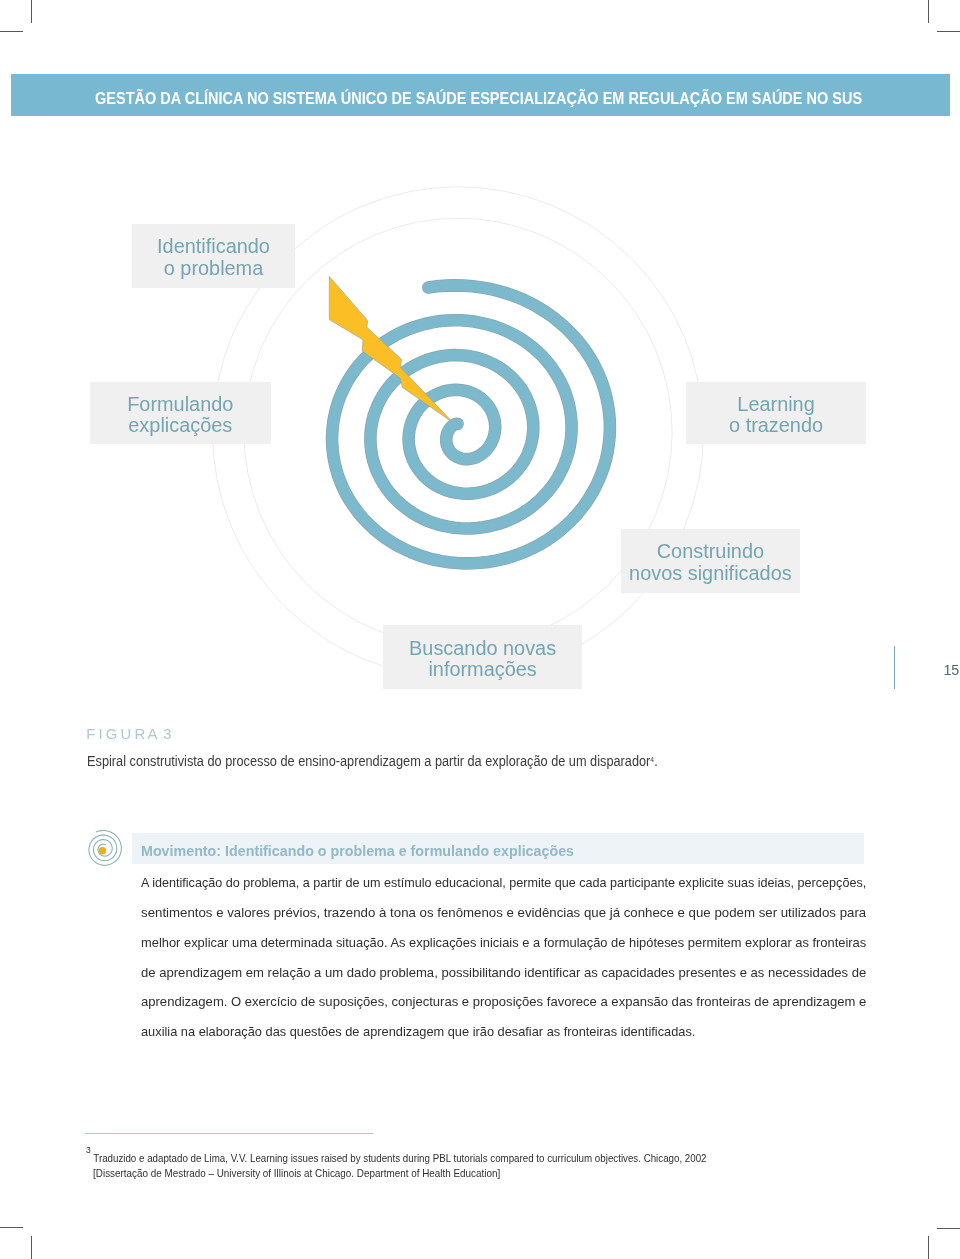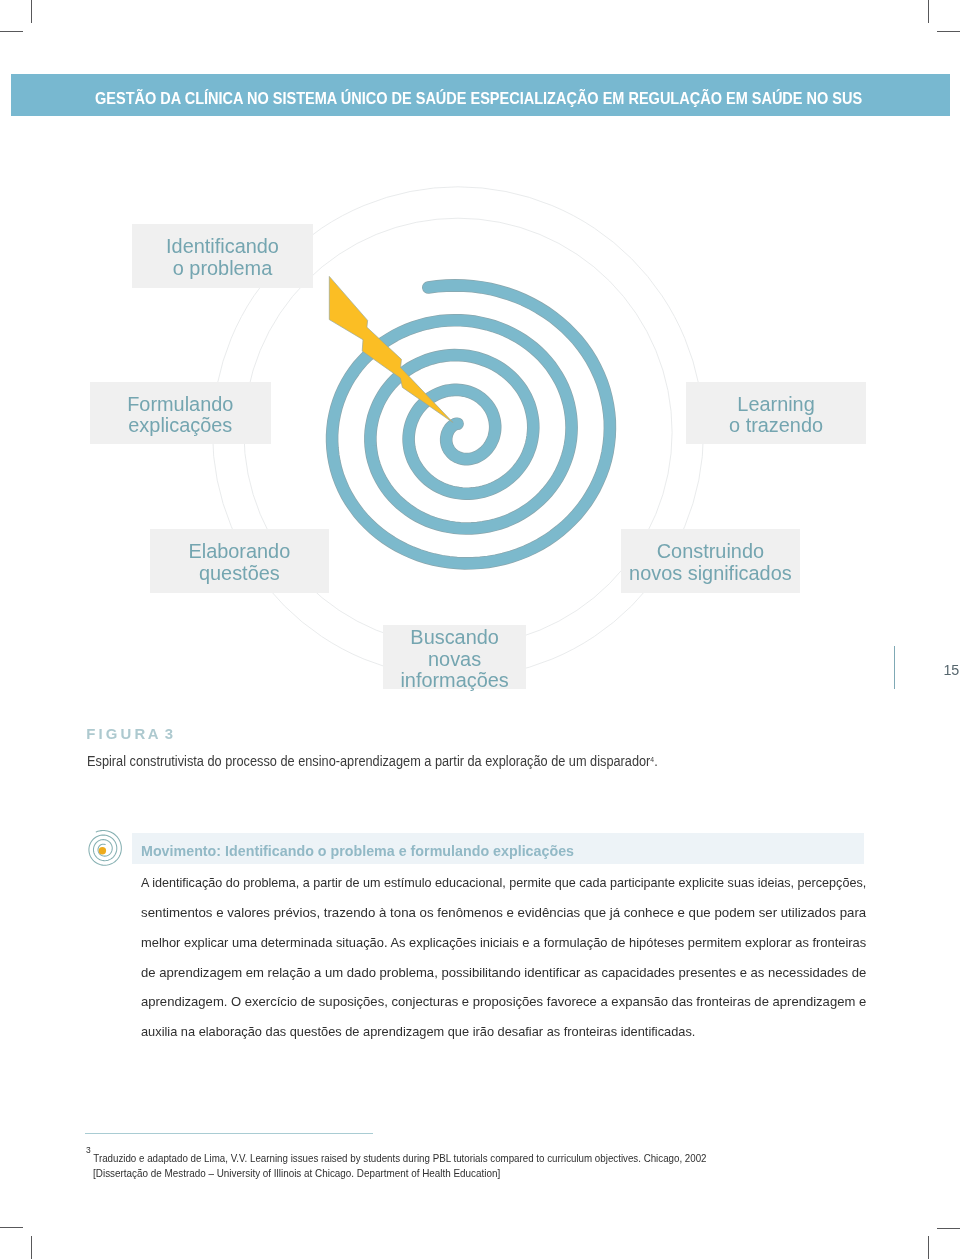--- a/index.html
+++ b/index.html
@@ -33,21 +33,21 @@
     font-size:19.9px; line-height:21.6px; text-align:center;
     display:flex; align-items:center; justify-content:center;
   }
   .dlabel > div { padding-top:4px; }
 
   
   #page-rule { position:absolute; background:#7fa9b5; }
   #page-num  { position:absolute; color:#56666d; font-size:14.3px; }
 
   
-  #figura-label { position:absolute; color:#adc9cf; font-size:14.9px; letter-spacing:-0.5px; font-weight:bold; white-space:pre; }
+  #figura-label { position:absolute; color:#adc9cf; font-size:14.9px; letter-spacing:-0.5px; font-weight:normal; white-space:pre; }
   #figura-caption { position:absolute; color:#3b3b3b; font-size:13.8px; white-space:nowrap;
     transform:scaleX(0.924); transform-origin:0 50%; }
   #figura-caption sup { font-size:7.4px; vertical-align:4px; }
 
   
   #mov-band { position:absolute; background:#edf3f7; }
   #mov-title { position:absolute; color:#92b9c6; font-size:14.2px; font-weight:bold; white-space:nowrap;
     transform:scaleX(1.006); transform-origin:0 50%; }
 
   
@@ -79,51 +79,45 @@
   <div id="header-title">GESTÃO DA CLÍNICA NO SISTEMA ÚNICO DE SAÚDE ESPECIALIZAÇÃO EM REGULAÇÃO EM SAÚDE NO SUS</div>
 
   <svg id="diagram" width="960" height="1259" viewBox="0 0 960 1259" style="position:absolute;left:0;top:0;">
     <circle cx="458" cy="432.3" r="245.5" fill="none" stroke="#e7e9ea" stroke-width="0.9"></circle>
     <circle cx="458" cy="432.3" r="214.1" fill="none" stroke="#e7e9ea" stroke-width="0.9"></circle>
     <path d="M457.6 423.7 L457.0 423.7 L456.5 423.9 L455.9 424.0 L455.3 424.2 L454.7 424.5 L454.0 424.8 L453.4 425.2 L452.8 425.6 L452.2 426.1 L451.6 426.6 L451.0 427.2 L450.4 427.8 L449.9 428.5 L449.4 429.2 L448.9 430.0 L448.4 430.8 L448.0 431.7 L447.6 432.6 L447.2 433.5 L446.9 434.5 L446.7 435.5 L446.5 436.5 L446.3 437.6 L446.2 438.6 L446.2 439.7 L446.2 440.8 L446.3 442.0 L446.5 443.1 L446.7 444.2 L447.0 445.3 L447.4 446.4 L447.8 447.5 L448.4 448.5 L448.9 449.6 L449.6 450.6 L450.3 451.5 L451.1 452.5 L451.9 453.4 L452.8 454.2 L453.8 455.0 L454.9 455.7 L456.0 456.4 L457.1 457.0 L458.3 457.5 L459.6 458.0 L460.9 458.4 L462.2 458.7 L463.6 458.9 L465.0 459.1 L466.4 459.1 L467.8 459.1 L469.3 458.9 L470.8 458.7 L472.3 458.4 L473.8 458.0 L475.3 457.5 L476.7 456.9 L478.2 456.2 L479.6 455.4 L481.0 454.5 L482.4 453.5 L483.7 452.4 L485.0 451.3 L486.3 450.0 L487.4 448.7 L488.5 447.3 L489.6 445.8 L490.6 444.2 L491.4 442.6 L492.2 440.9 L493.0 439.2 L493.6 437.4 L494.1 435.5 L494.5 433.6 L494.9 431.7 L495.1 429.7 L495.2 427.7 L495.2 425.7 L495.0 423.7 L494.8 421.7 L494.4 419.6 L493.9 417.6 L493.3 415.6 L492.6 413.7 L491.8 411.7 L490.8 409.8 L489.7 408.0 L488.5 406.2 L487.2 404.5 L485.8 402.8 L484.3 401.2 L482.6 399.7 L480.9 398.2 L479.1 396.9 L477.2 395.7 L475.2 394.5 L473.1 393.5 L470.9 392.6 L468.7 391.8 L466.4 391.2 L464.1 390.7 L461.7 390.3 L459.2 390.0 L456.8 389.9 L454.3 389.9 L451.8 390.1 L449.3 390.4 L446.8 390.8 L444.3 391.4 L441.8 392.2 L439.3 393.1 L436.9 394.1 L434.6 395.3 L432.2 396.6 L430.0 398.0 L427.8 399.6 L425.7 401.4 L423.7 403.2 L421.8 405.2 L419.9 407.3 L418.2 409.5 L416.6 411.8 L415.2 414.2 L413.8 416.7 L412.7 419.3 L411.6 421.9 L410.7 424.7 L410.0 427.5 L409.4 430.3 L409.0 433.2 L408.7 436.2 L408.6 439.1 L408.7 442.1 L409.0 445.1 L409.4 448.0 L410.0 451.0 L410.8 453.9 L411.8 456.8 L412.9 459.7 L414.2 462.5 L415.7 465.2 L417.4 467.9 L419.2 470.5 L421.2 473.0 L423.3 475.4 L425.6 477.6 L428.0 479.8 L430.6 481.8 L433.3 483.7 L436.1 485.5 L439.0 487.1 L442.1 488.5 L445.2 489.8 L448.5 490.9 L451.8 491.8 L455.2 492.6 L458.6 493.1 L462.1 493.5 L465.6 493.7 L469.1 493.7 L472.7 493.4 L476.3 493.0 L479.8 492.4 L483.4 491.6 L486.9 490.6 L490.3 489.4 L493.7 488.0 L497.0 486.4 L500.3 484.6 L503.4 482.7 L506.5 480.5 L509.4 478.2 L512.2 475.7 L514.9 473.1 L517.4 470.3 L519.8 467.3 L522.0 464.2 L524.1 461.0 L525.9 457.7 L527.6 454.2 L529.0 450.6 L530.3 447.0 L531.3 443.3 L532.1 439.5 L532.7 435.6 L533.1 431.7 L533.3 427.8 L533.2 423.9 L532.9 419.9 L532.3 416.0 L531.5 412.1 L530.5 408.2 L529.3 404.4 L527.8 400.6 L526.1 396.9 L524.1 393.3 L522.0 389.7 L519.6 386.3 L517.0 383.0 L514.2 379.9 L511.2 376.8 L508.1 374.0 L504.7 371.3 L501.2 368.8 L497.5 366.4 L493.7 364.3 L489.7 362.4 L485.6 360.7 L481.4 359.2 L477.1 357.9 L472.7 356.8 L468.2 356.0 L463.7 355.5 L459.1 355.2 L454.5 355.1 L449.9 355.3 L445.2 355.7 L440.6 356.4 L436.0 357.4 L431.5 358.6 L427.0 360.0 L422.6 361.7 L418.3 363.6 L414.1 365.8 L409.9 368.2 L406.0 370.9 L402.2 373.7 L398.5 376.8 L395.0 380.1 L391.7 383.5 L388.6 387.2 L385.7 391.0 L383.0 395.0 L380.6 399.2 L378.4 403.5 L376.5 407.9 L374.8 412.4 L373.3 417.0 L372.2 421.8 L371.3 426.5 L370.7 431.4 L370.4 436.3 L370.4 441.2 L370.7 446.1 L371.3 451.0 L372.1 455.9 L373.3 460.8 L374.8 465.6 L376.5 470.3 L378.5 474.9 L380.9 479.5 L383.5 483.9 L386.3 488.2 L389.4 492.3 L392.8 496.3 L396.4 500.1 L400.3 503.7 L404.4 507.1 L408.7 510.3 L413.2 513.3 L417.9 516.1 L422.7 518.5 L427.7 520.8 L432.9 522.7 L438.2 524.4 L443.6 525.8 L449.1 526.9 L454.6 527.8 L460.3 528.3 L466.0 528.5 L471.6 528.4 L477.4 528.0 L483.0 527.3 L488.7 526.3 L494.3 525.0 L499.9 523.4 L505.3 521.5 L510.7 519.3 L515.9 516.8 L521.0 514.0 L525.9 510.9 L530.7 507.6 L535.3 504.0 L539.6 500.2 L543.7 496.1 L547.6 491.8 L551.3 487.2 L554.7 482.5 L557.8 477.6 L560.6 472.5 L563.1 467.2 L565.3 461.9 L567.2 456.3 L568.8 450.7 L570.0 445.0 L570.9 439.2 L571.4 433.4 L571.6 427.5 L571.4 421.6 L570.9 415.7 L570.0 409.8 L568.8 404.0 L567.2 398.2 L565.3 392.5 L563.0 386.9 L560.4 381.4 L557.4 376.1 L554.1 370.9 L550.6 365.8 L546.7 361.0 L542.5 356.3 L538.0 351.9 L533.2 347.7 L528.2 343.8 L522.9 340.1 L517.4 336.7 L511.7 333.6 L505.8 330.8 L499.8 328.3 L493.5 326.1 L487.2 324.3 L480.7 322.8 L474.1 321.6 L467.4 320.8 L460.7 320.3 L453.9 320.3 L447.1 320.5 L440.4 321.1 L433.6 322.1 L426.9 323.5 L420.3 325.2 L413.8 327.3 L407.4 329.7 L401.1 332.4 L395.0 335.5 L389.0 339.0 L383.3 342.7 L377.8 346.8 L372.5 351.1 L367.5 355.8 L362.7 360.7 L358.2 365.8 L354.1 371.3 L350.2 376.9 L346.7 382.8 L343.6 388.8 L340.8 395.0 L338.4 401.4 L336.3 407.9 L334.7 414.5 L333.4 421.2 L332.6 428.0 L332.1 434.9 L332.1 441.7 L332.5 448.6 L333.3 455.5 L334.5 462.3 L336.1 469.1 L338.1 475.8 L340.6 482.3 L343.4 488.8 L346.6 495.1 L350.3 501.3 L354.3 507.2 L358.6 513.0 L363.3 518.5 L368.4 523.8 L373.7 528.8 L379.4 533.6 L385.4 538.0 L391.6 542.1 L398.1 545.9 L404.9 549.4 L411.8 552.5 L418.9 555.2 L426.3 557.6 L433.7 559.5 L441.3 561.1 L449.0 562.3 L456.8 563.0 L464.6 563.4 L472.5 563.3 L480.3 562.8 L488.2 561.9 L495.9 560.6 L503.7 558.9 L511.3 556.7 L518.8 554.2 L526.1 551.3 L533.3 547.9 L540.3 544.2 L547.0 540.1 L553.6 535.6 L559.8 530.8 L565.8 525.7 L571.5 520.2 L576.8 514.5 L581.8 508.4 L586.5 502.1 L590.7 495.5 L594.6 488.7 L598.0 481.7 L601.1 474.5 L603.7 467.2 L605.9 459.7 L607.6 452.0 L608.8 444.3 L609.6 436.5 L609.9 428.7 L609.8 420.8 L609.1 413.0 L608.0 405.2 L606.4 397.4 L604.4 389.7 L601.9 382.1 L598.9 374.7 L595.4 367.3 L591.6 360.2 L587.3 353.3 L582.5 346.6 L577.4 340.1 L571.8 334.0 L565.9 328.1 L559.6 322.5 L553.0 317.2 L546.1 312.3 L538.8 307.8 L531.3 303.6 L523.5 299.8 L515.5 296.5 L507.3 293.6 L498.9 291.1 L490.3 289.0 L481.6 287.4 L472.8 286.2 L464.0 285.6 L455.0 285.4 L446.1 285.6 L437.2 286.3 L428.3 287.5" fill="none" stroke="#8aa6ad" stroke-width="12.6" stroke-linecap="round"></path>
     <path d="M457.6 423.7 L457.0 423.7 L456.5 423.9 L455.9 424.0 L455.3 424.2 L454.7 424.5 L454.0 424.8 L453.4 425.2 L452.8 425.6 L452.2 426.1 L451.6 426.6 L451.0 427.2 L450.4 427.8 L449.9 428.5 L449.4 429.2 L448.9 430.0 L448.4 430.8 L448.0 431.7 L447.6 432.6 L447.2 433.5 L446.9 434.5 L446.7 435.5 L446.5 436.5 L446.3 437.6 L446.2 438.6 L446.2 439.7 L446.2 440.8 L446.3 442.0 L446.5 443.1 L446.7 444.2 L447.0 445.3 L447.4 446.4 L447.8 447.5 L448.4 448.5 L448.9 449.6 L449.6 450.6 L450.3 451.5 L451.1 452.5 L451.9 453.4 L452.8 454.2 L453.8 455.0 L454.9 455.7 L456.0 456.4 L457.1 457.0 L458.3 457.5 L459.6 458.0 L460.9 458.4 L462.2 458.7 L463.6 458.9 L465.0 459.1 L466.4 459.1 L467.8 459.1 L469.3 458.9 L470.8 458.7 L472.3 458.4 L473.8 458.0 L475.3 457.5 L476.7 456.9 L478.2 456.2 L479.6 455.4 L481.0 454.5 L482.4 453.5 L483.7 452.4 L485.0 451.3 L486.3 450.0 L487.4 448.7 L488.5 447.3 L489.6 445.8 L490.6 444.2 L491.4 442.6 L492.2 440.9 L493.0 439.2 L493.6 437.4 L494.1 435.5 L494.5 433.6 L494.9 431.7 L495.1 429.7 L495.2 427.7 L495.2 425.7 L495.0 423.7 L494.8 421.7 L494.4 419.6 L493.9 417.6 L493.3 415.6 L492.6 413.7 L491.8 411.7 L490.8 409.8 L489.7 408.0 L488.5 406.2 L487.2 404.5 L485.8 402.8 L484.3 401.2 L482.6 399.7 L480.9 398.2 L479.1 396.9 L477.2 395.7 L475.2 394.5 L473.1 393.5 L470.9 392.6 L468.7 391.8 L466.4 391.2 L464.1 390.7 L461.7 390.3 L459.2 390.0 L456.8 389.9 L454.3 389.9 L451.8 390.1 L449.3 390.4 L446.8 390.8 L444.3 391.4 L441.8 392.2 L439.3 393.1 L436.9 394.1 L434.6 395.3 L432.2 396.6 L430.0 398.0 L427.8 399.6 L425.7 401.4 L423.7 403.2 L421.8 405.2 L419.9 407.3 L418.2 409.5 L416.6 411.8 L415.2 414.2 L413.8 416.7 L412.7 419.3 L411.6 421.9 L410.7 424.7 L410.0 427.5 L409.4 430.3 L409.0 433.2 L408.7 436.2 L408.6 439.1 L408.7 442.1 L409.0 445.1 L409.4 448.0 L410.0 451.0 L410.8 453.9 L411.8 456.8 L412.9 459.7 L414.2 462.5 L415.7 465.2 L417.4 467.9 L419.2 470.5 L421.2 473.0 L423.3 475.4 L425.6 477.6 L428.0 479.8 L430.6 481.8 L433.3 483.7 L436.1 485.5 L439.0 487.1 L442.1 488.5 L445.2 489.8 L448.5 490.9 L451.8 491.8 L455.2 492.6 L458.6 493.1 L462.1 493.5 L465.6 493.7 L469.1 493.7 L472.7 493.4 L476.3 493.0 L479.8 492.4 L483.4 491.6 L486.9 490.6 L490.3 489.4 L493.7 488.0 L497.0 486.4 L500.3 484.6 L503.4 482.7 L506.5 480.5 L509.4 478.2 L512.2 475.7 L514.9 473.1 L517.4 470.3 L519.8 467.3 L522.0 464.2 L524.1 461.0 L525.9 457.7 L527.6 454.2 L529.0 450.6 L530.3 447.0 L531.3 443.3 L532.1 439.5 L532.7 435.6 L533.1 431.7 L533.3 427.8 L533.2 423.9 L532.9 419.9 L532.3 416.0 L531.5 412.1 L530.5 408.2 L529.3 404.4 L527.8 400.6 L526.1 396.9 L524.1 393.3 L522.0 389.7 L519.6 386.3 L517.0 383.0 L514.2 379.9 L511.2 376.8 L508.1 374.0 L504.7 371.3 L501.2 368.8 L497.5 366.4 L493.7 364.3 L489.7 362.4 L485.6 360.7 L481.4 359.2 L477.1 357.9 L472.7 356.8 L468.2 356.0 L463.7 355.5 L459.1 355.2 L454.5 355.1 L449.9 355.3 L445.2 355.7 L440.6 356.4 L436.0 357.4 L431.5 358.6 L427.0 360.0 L422.6 361.7 L418.3 363.6 L414.1 365.8 L409.9 368.2 L406.0 370.9 L402.2 373.7 L398.5 376.8 L395.0 380.1 L391.7 383.5 L388.6 387.2 L385.7 391.0 L383.0 395.0 L380.6 399.2 L378.4 403.5 L376.5 407.9 L374.8 412.4 L373.3 417.0 L372.2 421.8 L371.3 426.5 L370.7 431.4 L370.4 436.3 L370.4 441.2 L370.7 446.1 L371.3 451.0 L372.1 455.9 L373.3 460.8 L374.8 465.6 L376.5 470.3 L378.5 474.9 L380.9 479.5 L383.5 483.9 L386.3 488.2 L389.4 492.3 L392.8 496.3 L396.4 500.1 L400.3 503.7 L404.4 507.1 L408.7 510.3 L413.2 513.3 L417.9 516.1 L422.7 518.5 L427.7 520.8 L432.9 522.7 L438.2 524.4 L443.6 525.8 L449.1 526.9 L454.6 527.8 L460.3 528.3 L466.0 528.5 L471.6 528.4 L477.4 528.0 L483.0 527.3 L488.7 526.3 L494.3 525.0 L499.9 523.4 L505.3 521.5 L510.7 519.3 L515.9 516.8 L521.0 514.0 L525.9 510.9 L530.7 507.6 L535.3 504.0 L539.6 500.2 L543.7 496.1 L547.6 491.8 L551.3 487.2 L554.7 482.5 L557.8 477.6 L560.6 472.5 L563.1 467.2 L565.3 461.9 L567.2 456.3 L568.8 450.7 L570.0 445.0 L570.9 439.2 L571.4 433.4 L571.6 427.5 L571.4 421.6 L570.9 415.7 L570.0 409.8 L568.8 404.0 L567.2 398.2 L565.3 392.5 L563.0 386.9 L560.4 381.4 L557.4 376.1 L554.1 370.9 L550.6 365.8 L546.7 361.0 L542.5 356.3 L538.0 351.9 L533.2 347.7 L528.2 343.8 L522.9 340.1 L517.4 336.7 L511.7 333.6 L505.8 330.8 L499.8 328.3 L493.5 326.1 L487.2 324.3 L480.7 322.8 L474.1 321.6 L467.4 320.8 L460.7 320.3 L453.9 320.3 L447.1 320.5 L440.4 321.1 L433.6 322.1 L426.9 323.5 L420.3 325.2 L413.8 327.3 L407.4 329.7 L401.1 332.4 L395.0 335.5 L389.0 339.0 L383.3 342.7 L377.8 346.8 L372.5 351.1 L367.5 355.8 L362.7 360.7 L358.2 365.8 L354.1 371.3 L350.2 376.9 L346.7 382.8 L343.6 388.8 L340.8 395.0 L338.4 401.4 L336.3 407.9 L334.7 414.5 L333.4 421.2 L332.6 428.0 L332.1 434.9 L332.1 441.7 L332.5 448.6 L333.3 455.5 L334.5 462.3 L336.1 469.1 L338.1 475.8 L340.6 482.3 L343.4 488.8 L346.6 495.1 L350.3 501.3 L354.3 507.2 L358.6 513.0 L363.3 518.5 L368.4 523.8 L373.7 528.8 L379.4 533.6 L385.4 538.0 L391.6 542.1 L398.1 545.9 L404.9 549.4 L411.8 552.5 L418.9 555.2 L426.3 557.6 L433.7 559.5 L441.3 561.1 L449.0 562.3 L456.8 563.0 L464.6 563.4 L472.5 563.3 L480.3 562.8 L488.2 561.9 L495.9 560.6 L503.7 558.9 L511.3 556.7 L518.8 554.2 L526.1 551.3 L533.3 547.9 L540.3 544.2 L547.0 540.1 L553.6 535.6 L559.8 530.8 L565.8 525.7 L571.5 520.2 L576.8 514.5 L581.8 508.4 L586.5 502.1 L590.7 495.5 L594.6 488.7 L598.0 481.7 L601.1 474.5 L603.7 467.2 L605.9 459.7 L607.6 452.0 L608.8 444.3 L609.6 436.5 L609.9 428.7 L609.8 420.8 L609.1 413.0 L608.0 405.2 L606.4 397.4 L604.4 389.7 L601.9 382.1 L598.9 374.7 L595.4 367.3 L591.6 360.2 L587.3 353.3 L582.5 346.6 L577.4 340.1 L571.8 334.0 L565.9 328.1 L559.6 322.5 L553.0 317.2 L546.1 312.3 L538.8 307.8 L531.3 303.6 L523.5 299.8 L515.5 296.5 L507.3 293.6 L498.9 291.1 L490.3 289.0 L481.6 287.4 L472.8 286.2 L464.0 285.6 L455.0 285.4 L446.1 285.6 L437.2 286.3 L428.3 287.5" fill="none" stroke="#7cb9cc" stroke-width="11.2" stroke-linecap="round"></path>
     <path d="M329.3 276.4 L367.6 320.4 L366.9 327.2 L401.4 359.3 L400.6 367.6 L453 422.6 L402.4 387.4 L400.3 378.0 L362.2 351.1 L363.0 339.7 L329.3 319.6 Z" fill="#fbbe24" stroke="#9aa898" stroke-width="0.7"></path>
   </svg>
 
-  <div class="dlabel" style="left:132px;top:224.2px;width:181px;height:63.8px;">
+  <div class="dlabel" style="left:132px;top:224.2px;width:163px;height:63.8px;">
     <div>
       <div>Identificando</div>
       <div>o problema</div>
     </div>
   </div>
   <div class="dlabel" style="left:89.8px;top:382.1px;width:181px;height:62.4px;">
     <div>
       <div>Formulando</div>
       <div>explicações</div>
     </div>
   </div>
   <div class="dlabel" style="left:686.3px;top:382.1px;width:179.5px;height:62.4px;">
     <div>
       <div>Learning</div>
       <div>o trazendo</div>
     </div>
   </div>
-  <div class="dlabel" style="left:149.6px;top:528.9px;width:179.5px;height:63.9px;">
-    <div>
-      <div>Elaborando</div>
-      <div>questões</div>
-    </div>
-  </div>
   <div class="dlabel" style="left:620.8px;top:528.9px;width:179.2px;height:63.9px;">
     <div>
       <div>Construindo</div>
       <div>novos significados</div>
     </div>
   </div>
-  <div class="dlabel" style="left:383.1px;top:625.1px;width:143px;height:64.4px;">
+  <div class="dlabel" style="left:383.1px;top:625.1px;width:199px;height:64.4px;">
     <div>
       <div>Buscando novas</div>
       <div>informações</div>
     </div>
   </div>
 
   <div id="page-rule" style="left:894px;top:646px;width:1.4px;height:43px;"></div>
   <div id="page-num" style="left:902.4px;top:661.6px;margin-left:41px;">15</div>
 
   <div id="figura-label" style="left:86.3px;top:726.2px;">F I G U R A  3</div>

